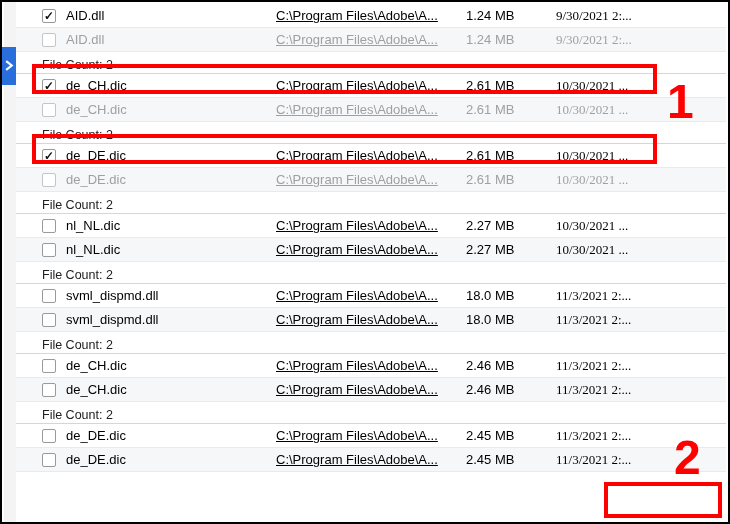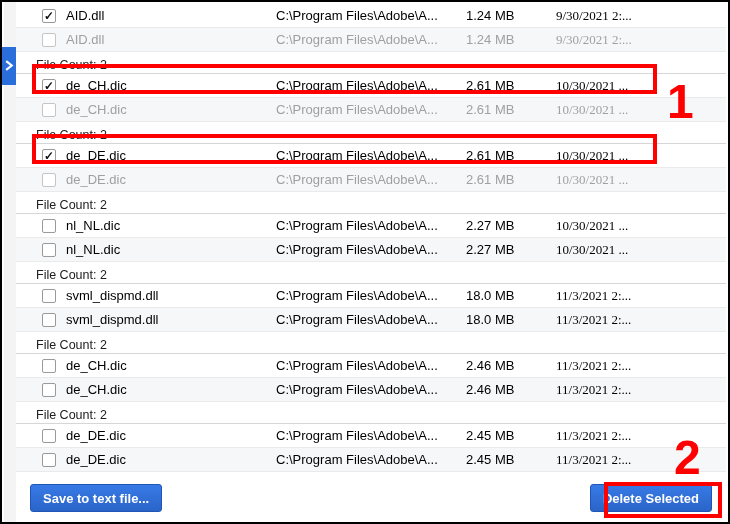--- a/index.html
+++ b/index.html
@@ -49,21 +49,21 @@
     padding-left: 26px;
     border-bottom: 1px solid #eaeaea;
     position: relative;
     white-space: nowrap;
   }
   .row.alt { background: #f6f7f9; }
   .group {
     height: 22px;
     display: flex;
     align-items: flex-end;
-    padding-left: 20px;
+    padding-left: 26px;
     padding-bottom: 1px;
     font-size: 12.5px;
     color: #202020;
     border-bottom: 1px solid #d6d6d6;
   }
   .chk {
     width: 14px; height: 14px;
     border: 1px solid #9a9a9a;
     border-radius: 2px;
     margin-right: 10px;
@@ -74,21 +74,21 @@
     flex-shrink: 0;
   }
   .chk.checked::after {
     content: "✓";
     font-size: 12px;
     line-height: 1;
     color: #111;
     font-weight: bold;
   }
   .c-name { width: 210px; overflow: hidden; text-overflow: ellipsis; }
-  .c-path { width: 190px; overflow: hidden; text-overflow: ellipsis; }
+  .c-path { width: 190px; overflow: hidden; text-overflow: ellipsis; text-decoration: underline; }
   .c-size { width: 90px; }
   .c-date { width: 110px; overflow: hidden; text-overflow: ellipsis; font-family: Liberation Serif, serif; }
   .row.disabled .c-name,
   .row.disabled .c-path,
   .row.disabled .c-size,
   .row.disabled .c-date { color: #a0a0a0; }
   .row.disabled .chk { border-color: #c5c5c5; }
   .row .chk { cursor: pointer; }
 
   .footer {
@@ -243,25 +243,20 @@
         <div class="row alt">
           <span class="chk"></span>
           <span class="c-name">de_DE.dic</span>
           <span class="c-path">C:\Program Files\Adobe\A...</span>
           <span class="c-size">2.45 MB</span>
           <span class="c-date">11/3/2021 2:...</span>
         </div>
       </div>
 </div>
 
-<div class="footer">
-  <button class="btn">Save to text file...</button>
-  <div class="spacer"></div>
-  <button class="btn">Delete Selected</button>
-</div>
 
 <div class="hl" style="left:30px; top:62px; width:625px; height:30px;"></div>
 <span class="num" style="left:665px; top:72px;">1</span>
 
 <div class="hl" style="left:30px; top:132px; width:625px; height:30px;"></div>
 
 <div class="hl" style="left:602px; top:480px; width:118px; height:36px;"></div>
 <span class="num" style="left:672px; top:428px;">2</span>
 
 </div>

